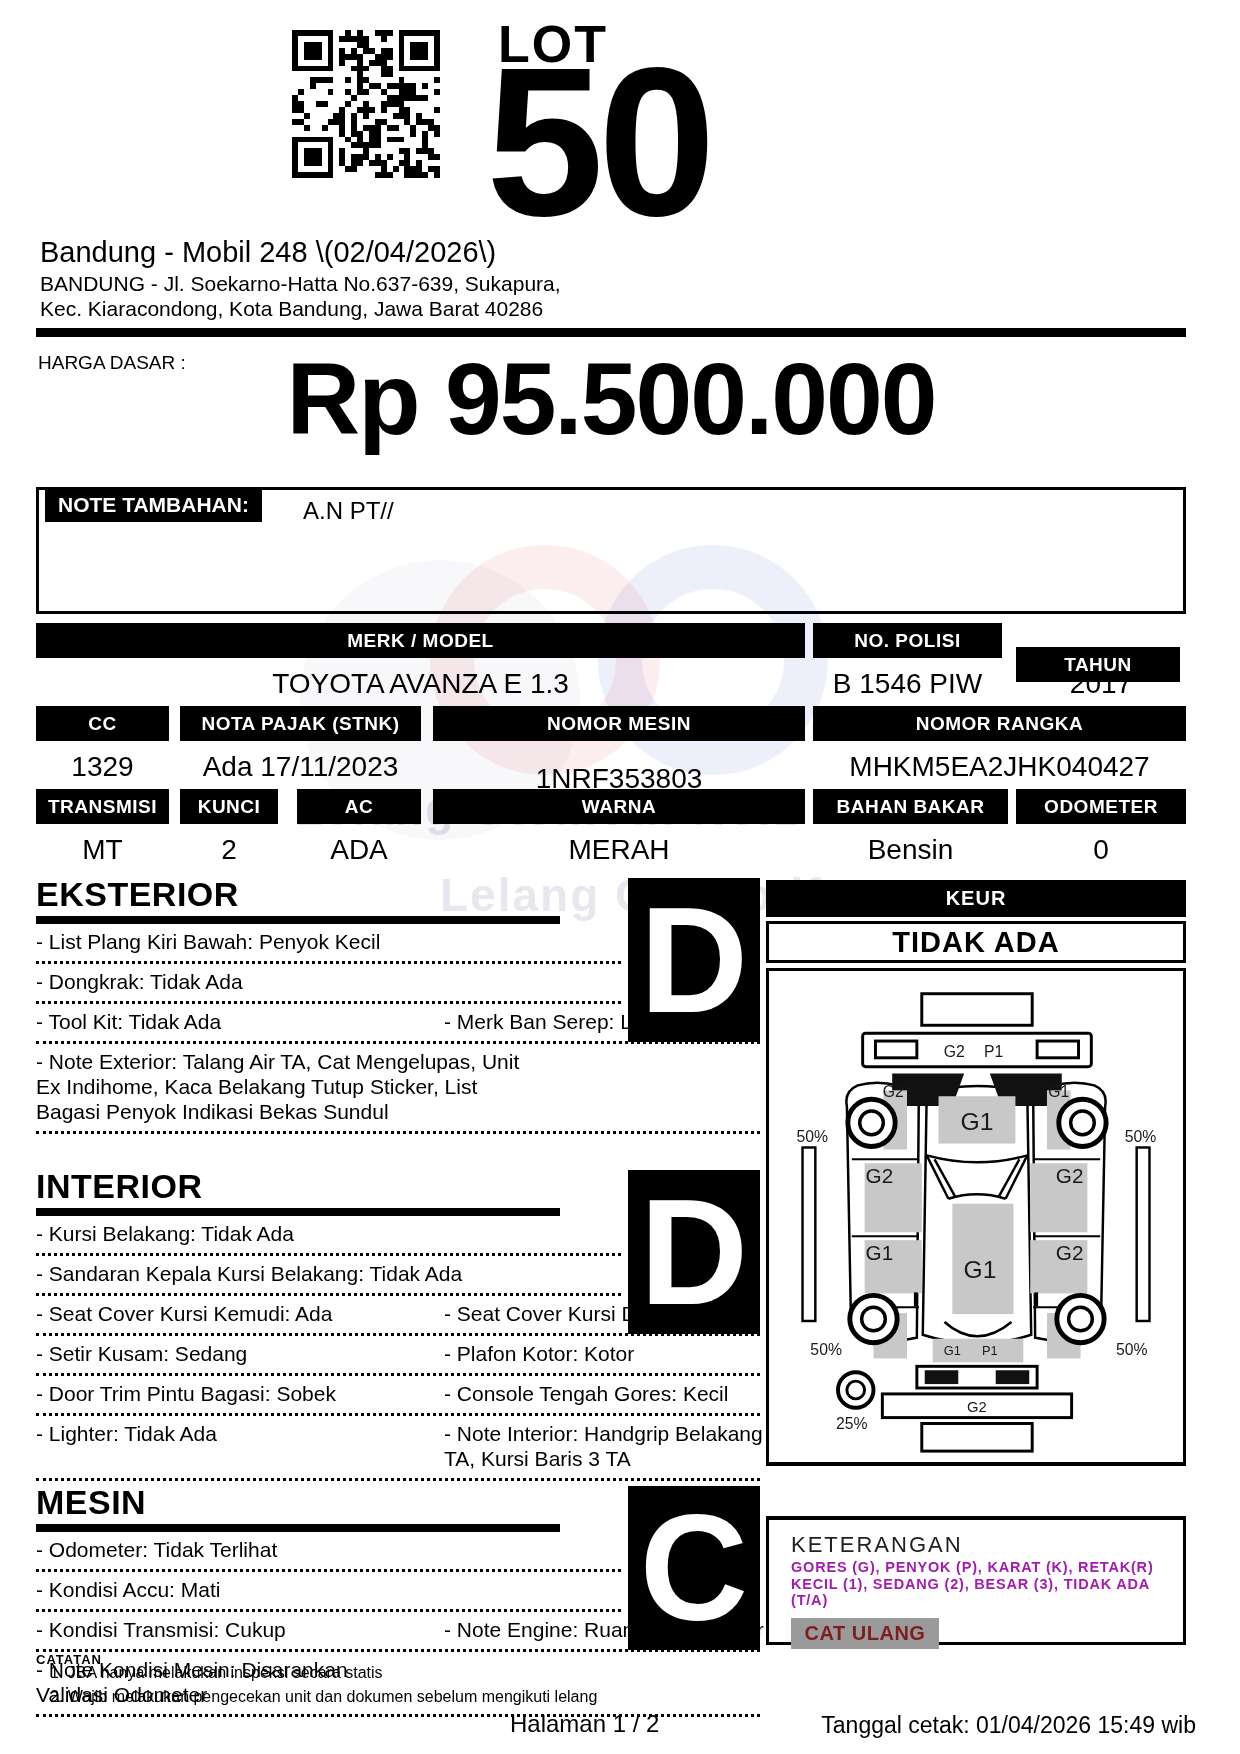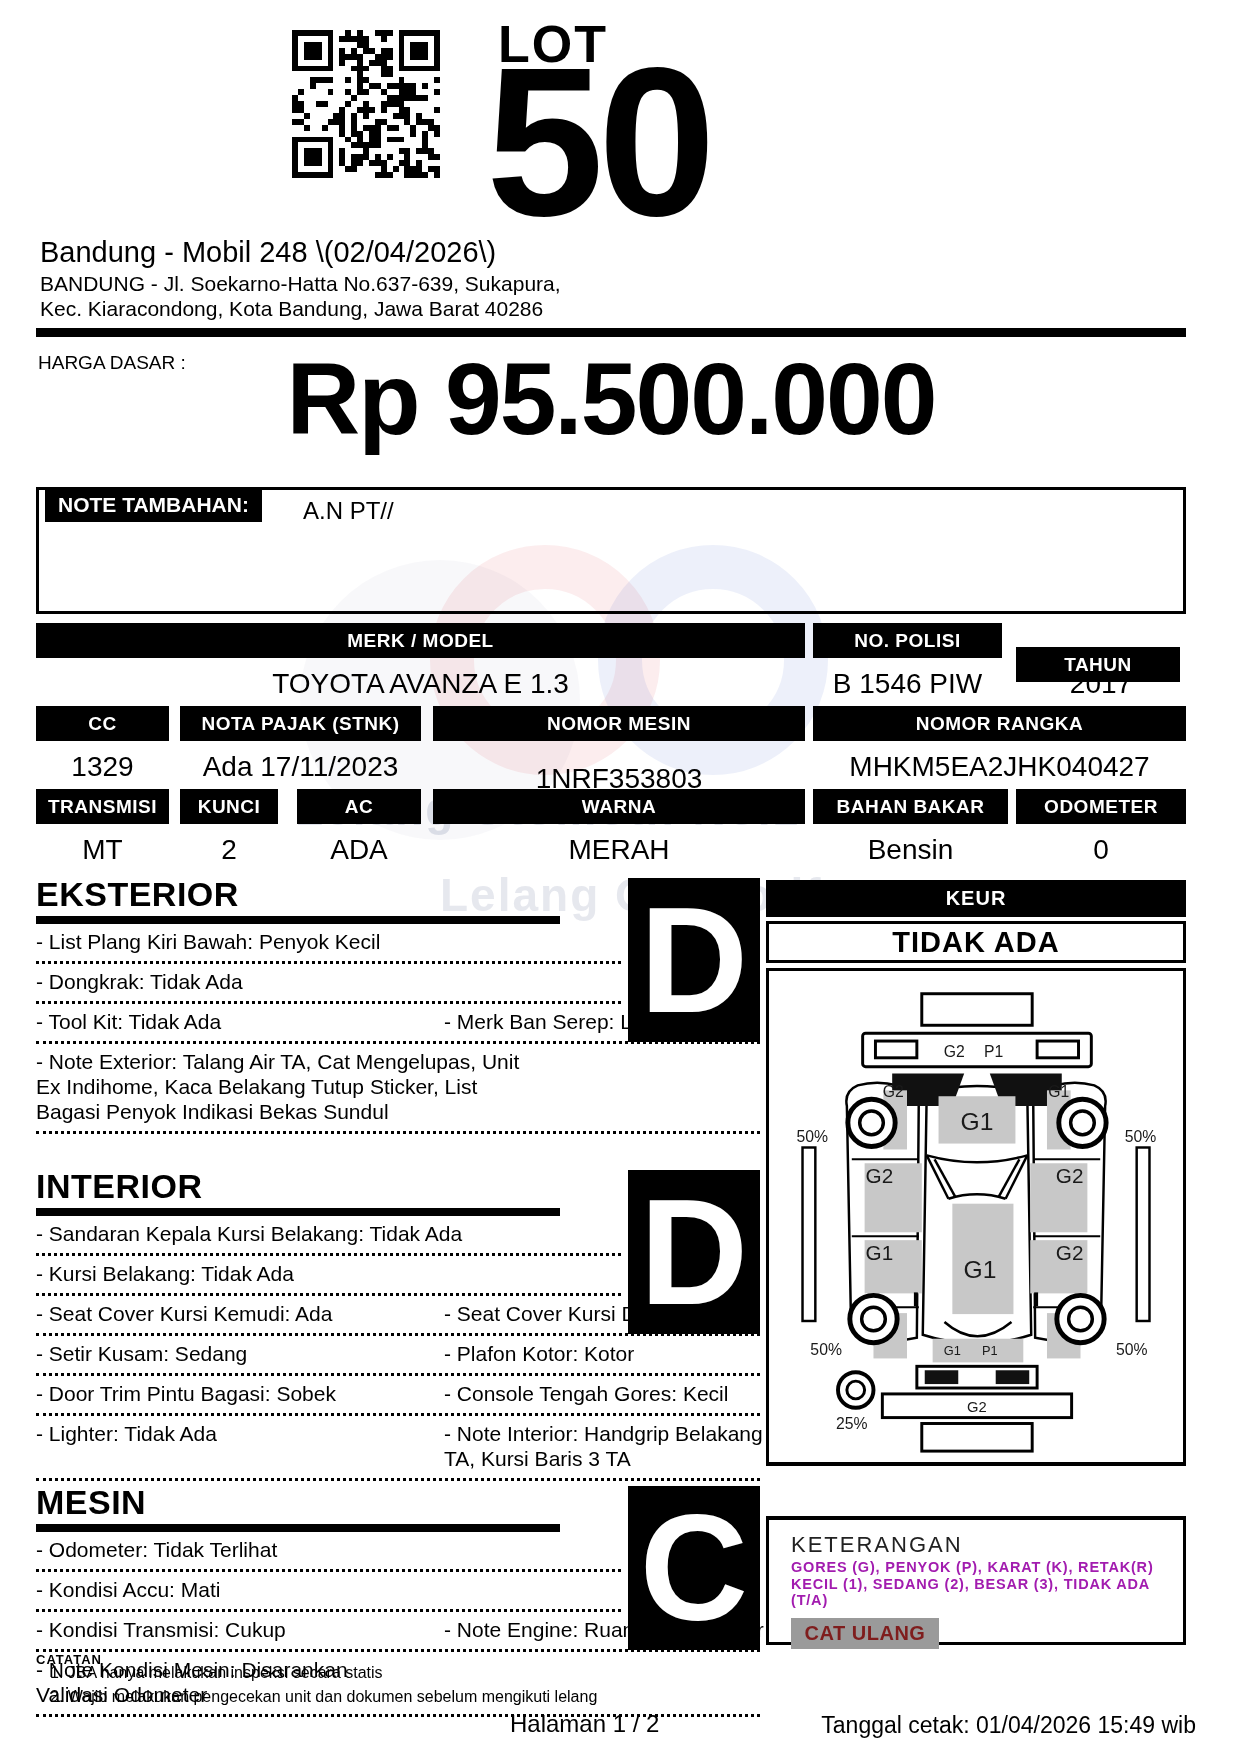--- a/index.html
+++ b/index.html
@@ -347,24 +347,24 @@
         </div>
       </div>
   </div>
   <div class="grade-box" style="left:628px;top:878px;">D</div>
 
   <div class="section" style="left:36px;top:1168px;">
     <div class="sec-title">INTERIOR</div>
     <div class="sec-bar"></div>
     <div>
         <div class="cond-row short">
+          <span class="cond-left full">- Kursi Belakang: Tidak Ada</span>
+        </div>
+        <div class="cond-row short">
           <span class="cond-left full">- Sandaran Kepala Kursi Belakang: Tidak Ada</span>
-        </div>
-        <div class="cond-row short">
-          <span class="cond-left full">- Kursi Belakang: Tidak Ada</span>
         </div>
         <div class="cond-row">
           <span class="cond-left">- Seat Cover Kursi Kemudi: Ada</span>
           <span class="cond-right">- Seat Cover Kursi Depan: Ada</span>
         </div>
         <div class="cond-row">
           <span class="cond-left">- Setir Kusam: Sedang</span>
           <span class="cond-right">- Plafon Kotor: Kotor</span>
         </div>
         <div class="cond-row">

